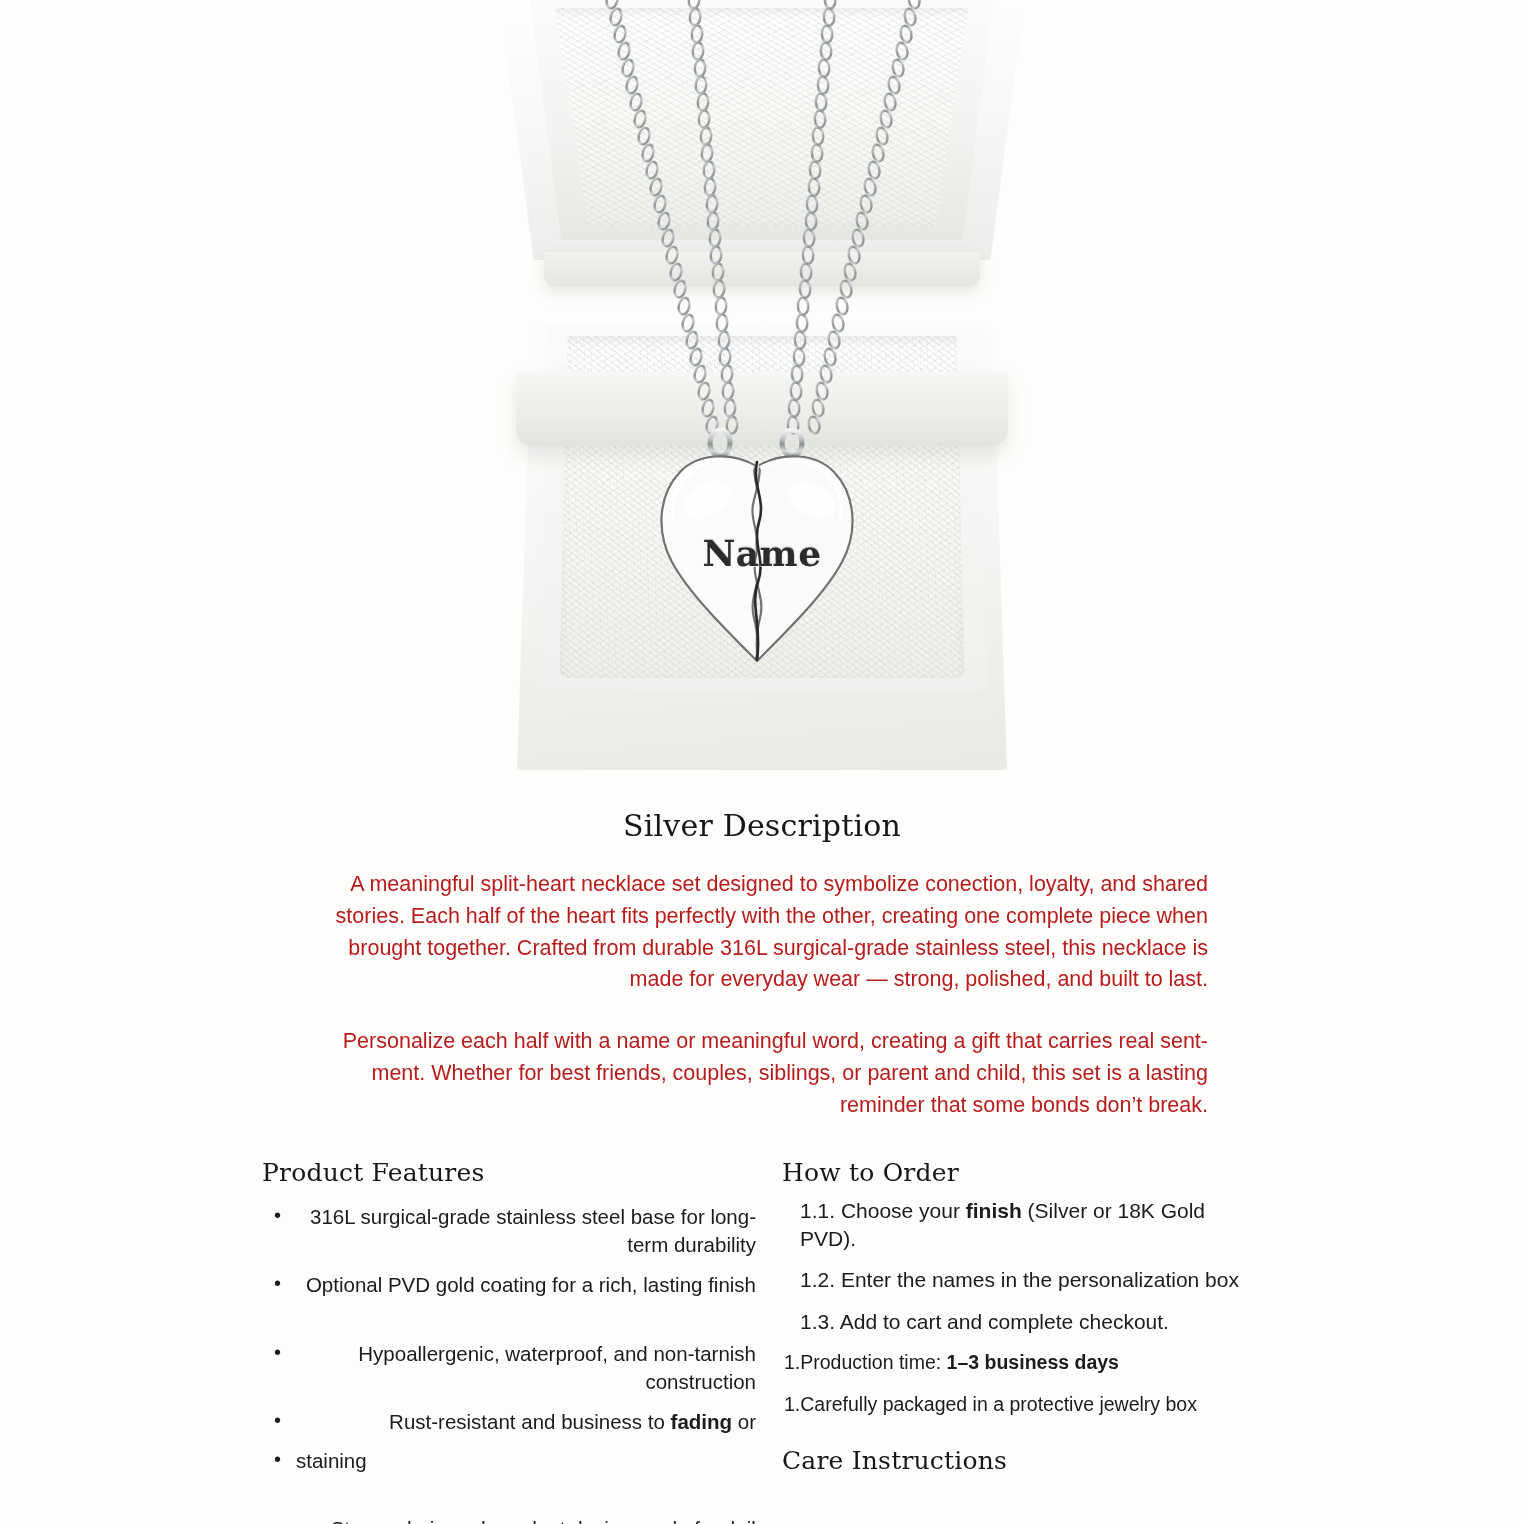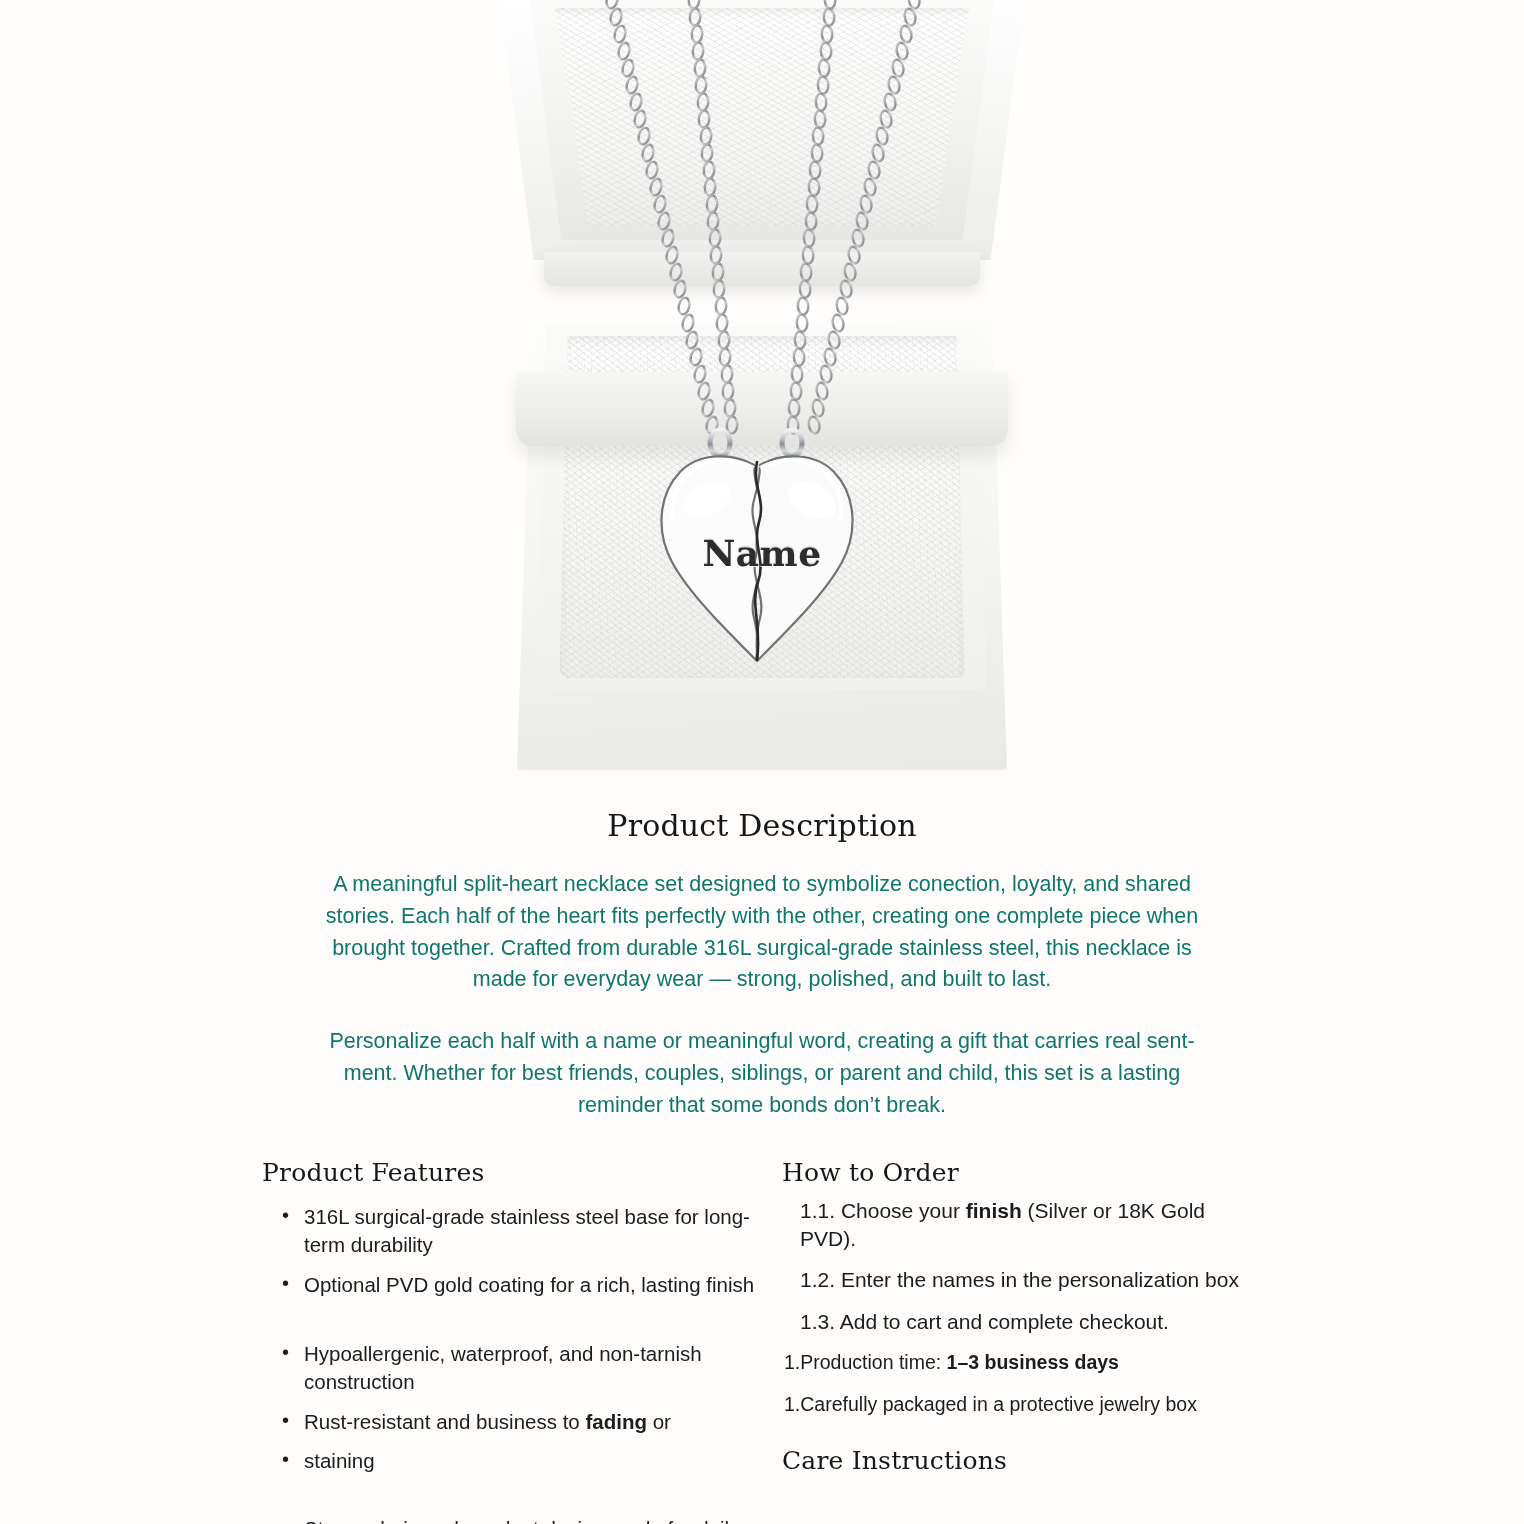--- a/index.html
+++ b/index.html
@@ -182,23 +182,23 @@
     letter-spacing: 0.2px;
     margin-top: 8px;
   }
   .desc-wrap {
     width: 900px;
     margin: 26px auto 0;
   }
   .desc-p {
     font-size: 21.5px;
     line-height: 1.48;
-    text-align: center;
-    color: #0f766e;
-    margin: 11px;
+    text-align: right;
+    color: #b91c1c;
+    margin: 4px;
   }
   .desc-p + .desc-p { margin-top: 30px; }
 
   .cols {
     position: relative;
     width: 1000px;
     margin: 36px auto 0;
     display: flex;
     align-items: flex-start;
   }
@@ -214,26 +214,27 @@
 
   ul.features {
     list-style: none;
     margin: 16px 0 0 0;
     padding: 0;
     position: relative;
     height: 320px;
   }
   ul.features li {
     position: absolute;
-    left: 12px;
+    left: 4px;
     font-size: 20.5px;
     line-height: 1.38;
     color: #1c1c1c;
     padding-left: 30px;
     width: 460px;
+    text-align: right;
   }
   ul.features li::before {
     content: "\2022";
     position: absolute;
     left: 8px;
     top: -1px;
     font-size: 20px;
     color: #1c1c1c;
   }
   ul.features li.f0 { top: 0px; }
@@ -684,21 +685,21 @@
     </svg>
 
     <div class="pendant">
       <div class="pendant-name">Name</div>
     </div>
   </div>
 </div>
 
 <div class="content">
 
-  <h2 class="h-serif section-title">Product Description</h2>
+  <h2 class="h-serif section-title">Silver Description</h2>
 
   <div class="desc-wrap">
     <p class="desc-p">A meaningful split-heart necklace set designed to symbolize conection, loyalty, and shared stories. Each half of the heart fits perfectly with the other, creating one complete piece when brought together. Crafted from durable 316L surgical-grade stainless steel, this necklace is made for everyday wear — strong, polished, and built to last.</p>
     <p class="desc-p">Personalize each half with a name or meaningful word, creating a gift that carries real sent-ment. Whether for best friends, couples, siblings, or parent and child, this set is a lasting reminder that some bonds don’t break.</p>
   </div>
 
   <div class="cols">
 
     <div class="col-left">
       <h3 class="h-serif col-head">Product Features</h3>

